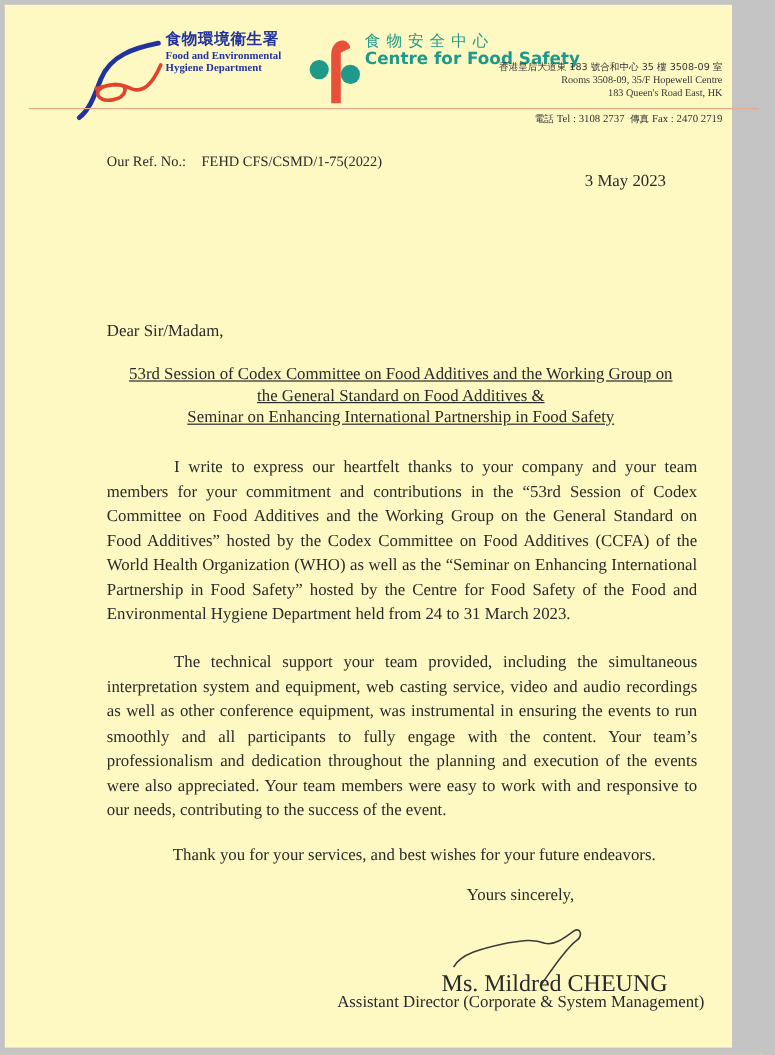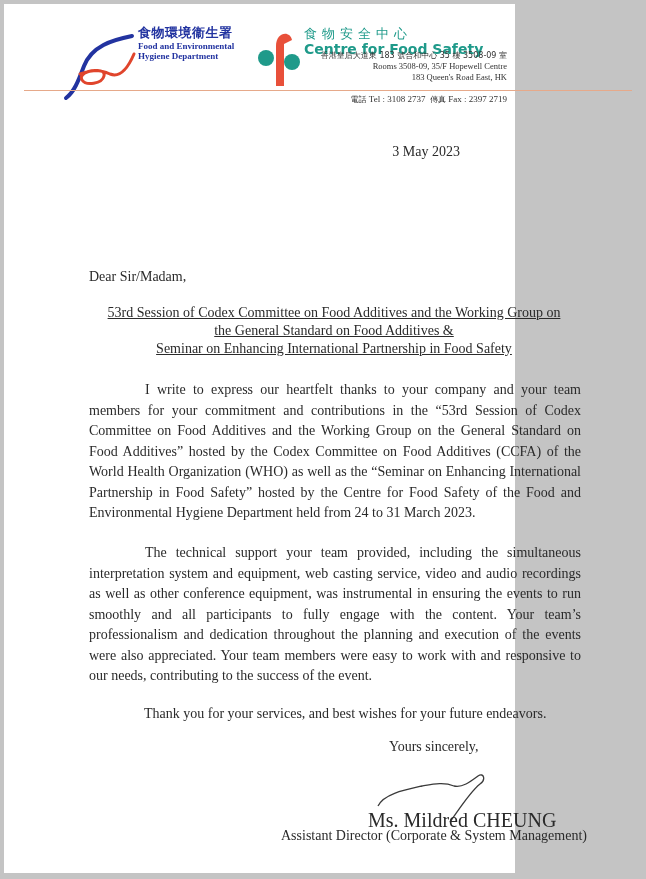--- a/index.html
+++ b/index.html
@@ -1,21 +1,21 @@
 <!DOCTYPE html>
 <html><head>
 <meta charset="utf-8">
 <style>
   html, body { margin:0; padding:0; }
   body {
     width:646px; height:879px; background:#c4c4c4; position:relative; overflow:hidden;
     font-family:"Liberation Serif", "DejaVu Serif", serif; color:#2a2a2a;
   }
   .page {
-    position:absolute; left:4px; top:4px; width:511px; height:869px; background:#ffffff;
+    position:absolute; left:4px; top:4px; width:606px; height:869px; background:#fef9c3;
   }
   .abs { position:absolute; white-space:nowrap; }
   
   .fehd-cn { left:134px; top:20px; font-family:"DejaVu Sans", sans-serif; font-size:13px; font-weight:bold; color:#2233a0; letter-spacing:0.5px; }
   .fehd-en { left:134px; top:37px; font-size:9px; font-weight:bold; color:#2233a0; line-height:10px; }
   .cfs-cn { left:300px; top:21px; font-family:"DejaVu Sans", sans-serif; font-size:13px; color:#1f9a8a; letter-spacing:5px; }
   .cfs-en { left:300px; top:37px; font-family:"DejaVu Sans", sans-serif; font-size:14px; font-weight:bold; color:#1f9a8a; }
   .addr { right:8px; top:46px; text-align:right; font-size:8.5px; line-height:11px; color:#333;margin-left:17px; }
   .addr .cn { font-family:"DejaVu Sans", sans-serif; font-size:8px; }
   .rule { left:20px; top:86px; width:608px; height:1px; background:#e6a98a; }
@@ -63,23 +63,27 @@
   <div class="abs addr">
     <div class="cn">香港皇后大道東 183 號合和中心 35 樓 3508-09 室</div>
     <div>Rooms 3508-09, 35/F Hopewell Centre</div>
     <div>183 Queen's Road East, HK</div>
   </div>
   <div class="abs rule"></div>
   <div class="abs phone">
     <span class="cn">電話</span>
     <span>Tel : 3108 2737</span>&nbsp;
     <span class="cn">傳真</span>
-    <span>Fax : 2397 2719</span>
+    <span>Fax : 2470 2719</span>
   </div>
 
+  <div class="abs ref">
+    <span>Our Ref. No.:</span>
+    <span class="val">FEHD CFS/CSMD/1-75(2022)</span>
+  </div>
   <div class="abs date">3 May 2023</div>
 
 
   <div class="abs salutation">Dear Sir/Madam,</div>
 
   <div class="abs subject">
     <div>53rd Session of Codex Committee on Food Additives and the Working Group on</div>
     <div>the General Standard on Food Additives &amp;</div>
     <div>Seminar on Enhancing International Partnership in Food Safety</div>
   </div>

